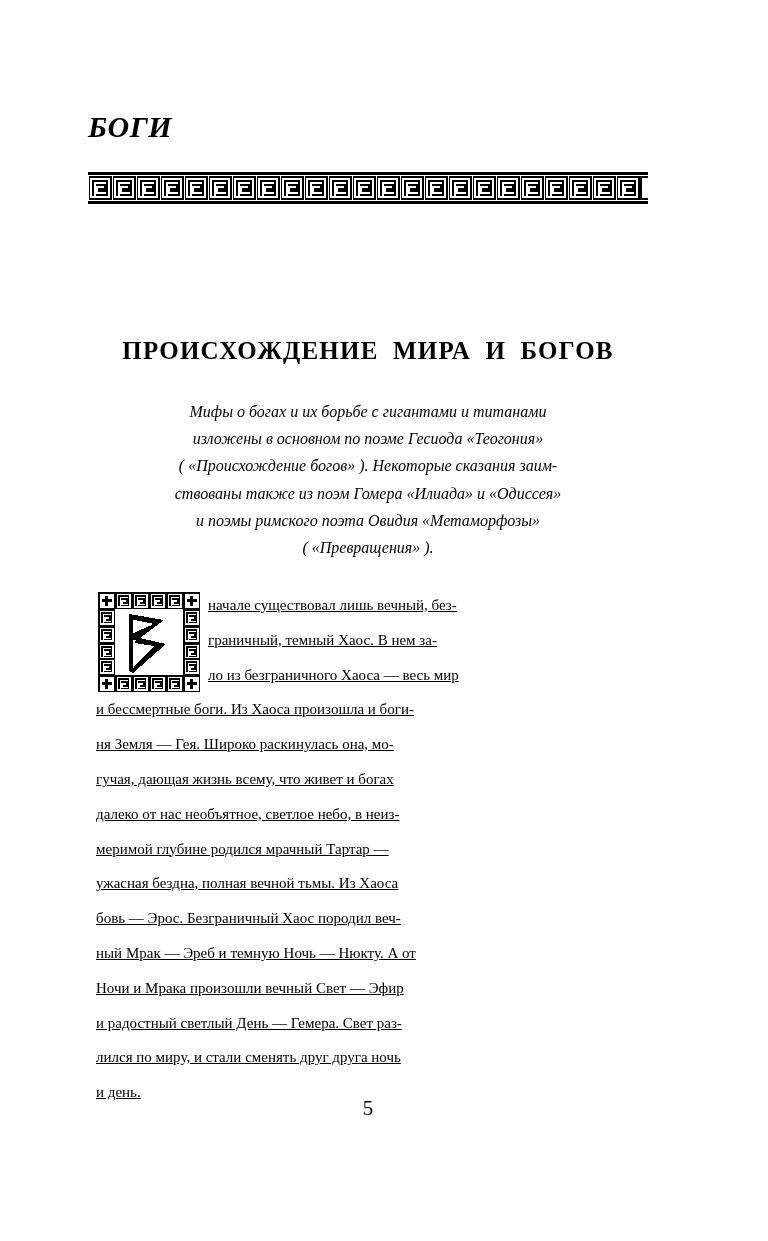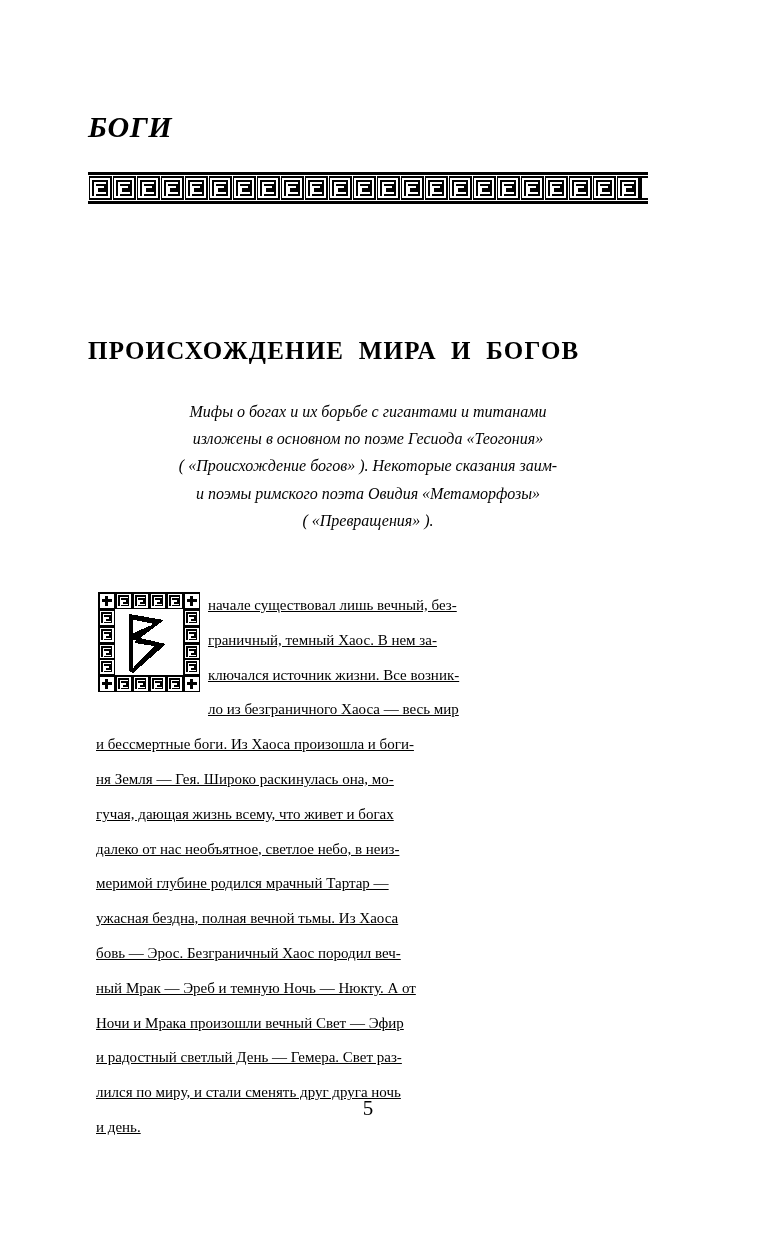--- a/index.html
+++ b/index.html
@@ -63,20 +63,21 @@
     overflow: hidden;
   }
   .meander-rule .band svg { display: block; }
 
   
   .chapter-title {
     position: absolute;
     left: 88px;
     top: 338px;
     width: 560px;
+    text-align: center;
     font-size: 25px;
     font-weight: bold;
     letter-spacing: 1.2px;
     word-spacing: 7px;
     line-height: 1;
   }
 
   
   .epigraph {
     position: absolute;
@@ -183,20 +184,21 @@
     </div>
     <div class="rule-bottom"></div>
   </div>
 
   <div class="chapter-title">ПРОИСХОЖДЕНИЕ  МИРА  И  БОГОВ</div>
 
   <div class="epigraph">
     <span class="eline">Мифы о богах и их борьбе с гигантами и титанами</span>
     <span class="eline">изложены в основном по поэме Гесиода «Теогония»</span>
     <span class="eline">( «Происхождение богов» ). Некоторые сказания заим-</span>
+    <span class="eline">ствованы также из поэм Гомера «Илиада» и «Одиссея»</span>
     <span class="eline">и поэмы римского поэта Овидия «Метаморфозы»</span>
     <span class="eline">( «Превращения» ).</span>
   </div>
 
   <div class="body-block">
 
     <div class="dropcap">
       <svg width="106" height="104" viewBox="0 0 106 104" xmlns="http://www.w3.org/2000/svg" shape-rendering="crispEdges">
         <defs>
 
@@ -245,21 +247,20 @@
           <path d="M33 24 L68 30 L44 48 L70 54 L37 83 L36 79 L60 55 L34 49 L33 45 L58 34 L34 29 Z" fill="#000"></path>
           <path d="M33 24 L37 26 L37 83 L33 81 Z" fill="#000"></path>
           <path d="M37 26 L66 31 L45 47 L40 46 L58 33 L37 30 Z" fill="#000"></path>
           <path d="M40 50 L66 55 L40 79 L37 77 L58 56 L39 53 Z" fill="#000"></path>
         </g>
       </svg>
     </div>
 
     <span class="bline indent-dropcap">начале существовал лишь вечный, без-</span>
     <span class="bline indent-dropcap">граничный, темный Хаос. В  нем  за-</span>
-    <span class="bline indent-dropcap">ключался источник жизни. Все возник-</span>
     <span class="bline indent-dropcap">ло из безграничного Хаоса — весь мир</span>
 
     <span class="bline">и бессмертные боги. Из Хаоса произошла и боги-</span>
     <span class="bline">ня Земля — Гея. Широко раскинулась она, мо-</span>
     <span class="bline">гучая, дающая жизнь всему, что живет и богах</span>
     <span class="bline">далеко от нас необъятное, светлое небо, в неиз-</span>
     <span class="bline">меримой глубине родился мрачный Тартар —</span>
     <span class="bline">ужасная бездна, полная вечной тьмы. Из Хаоса</span>
     <span class="bline">бовь — Эрос. Безграничный Хаос породил веч-</span>
     <span class="bline">ный Мрак — Эреб и темную Ночь — Нюкту. А  от</span>

